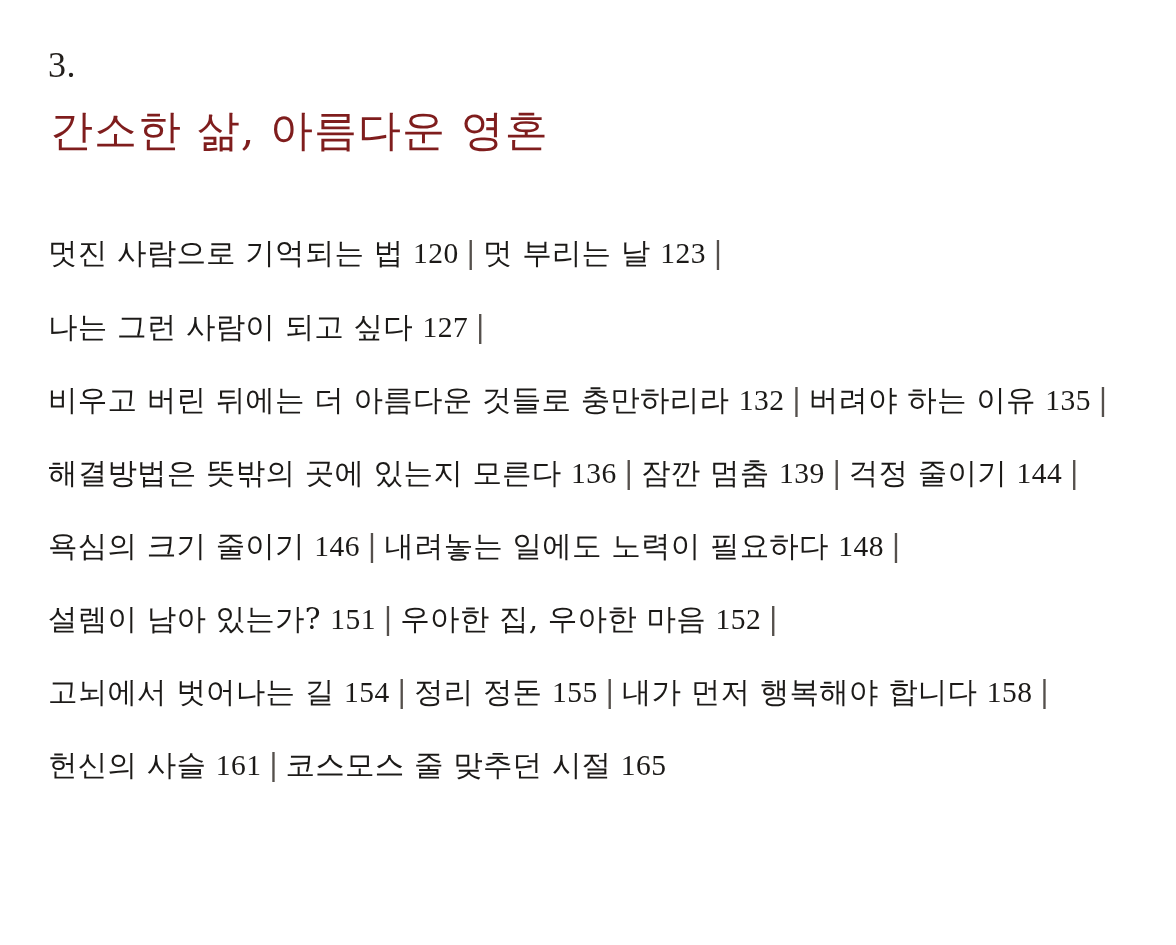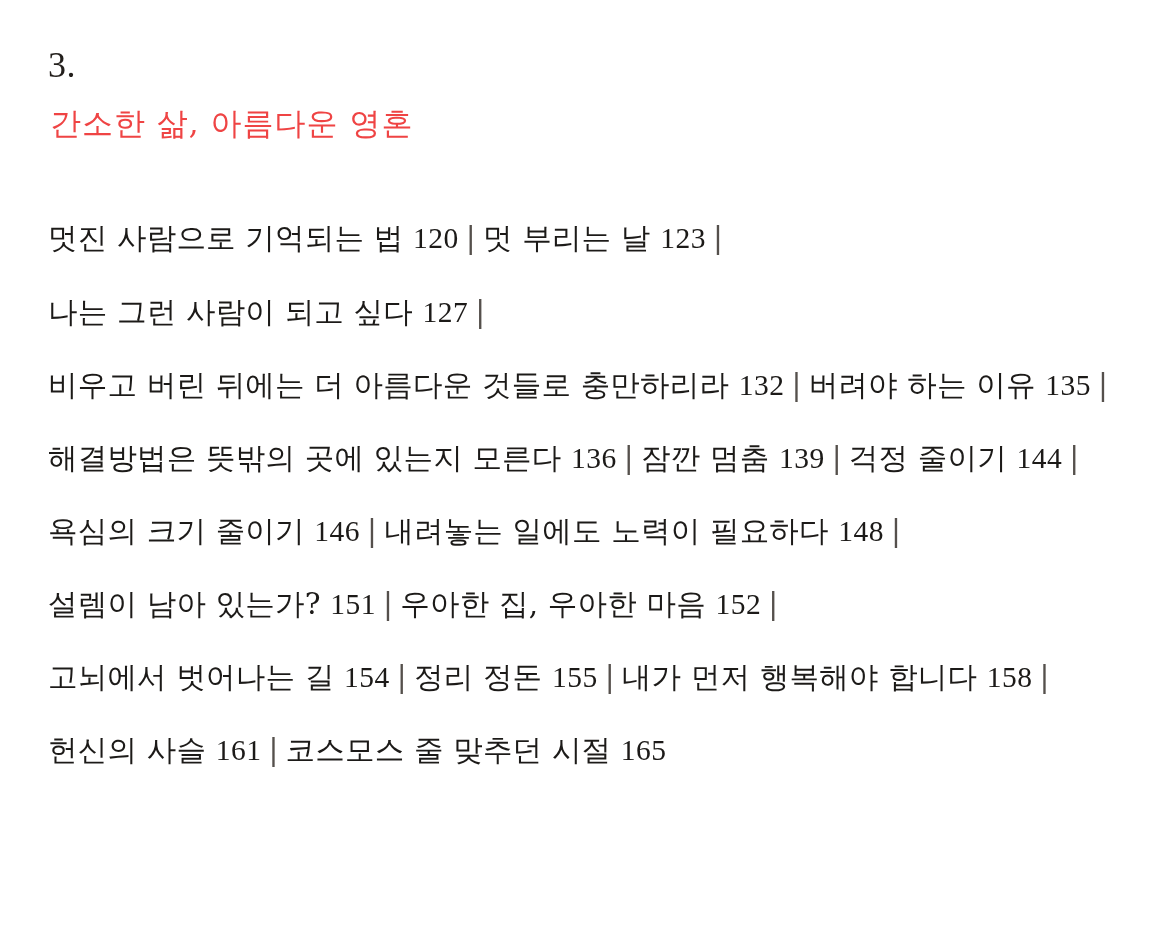--- a/index.html
+++ b/index.html
@@ -24,23 +24,23 @@
   }
   .chapter-number {
     font-size: 36px;
     line-height: 1.1;
     color: #231f1c;
     letter-spacing: 0.5px;
     font-family: "Liberation Serif", "DejaVu Serif", serif;
     margin: 0 0 6px 0;
   }
   .chapter-title {
-    font-size: 31px;
+    font-size: 43px;
     line-height: 1.25;
-    color: #ef4444;
+    color: #7f1d1d;
     font-weight: 500;
     letter-spacing: 1px;
     margin: 18px 0 0 2px;
     font-family: "DejaVu Serif", "Liberation Serif", serif;
   }
   .toc-body {
     margin-top: 60px;
     font-size: 29.5px;
     line-height: 2.48;
     color: #1c1a18;

